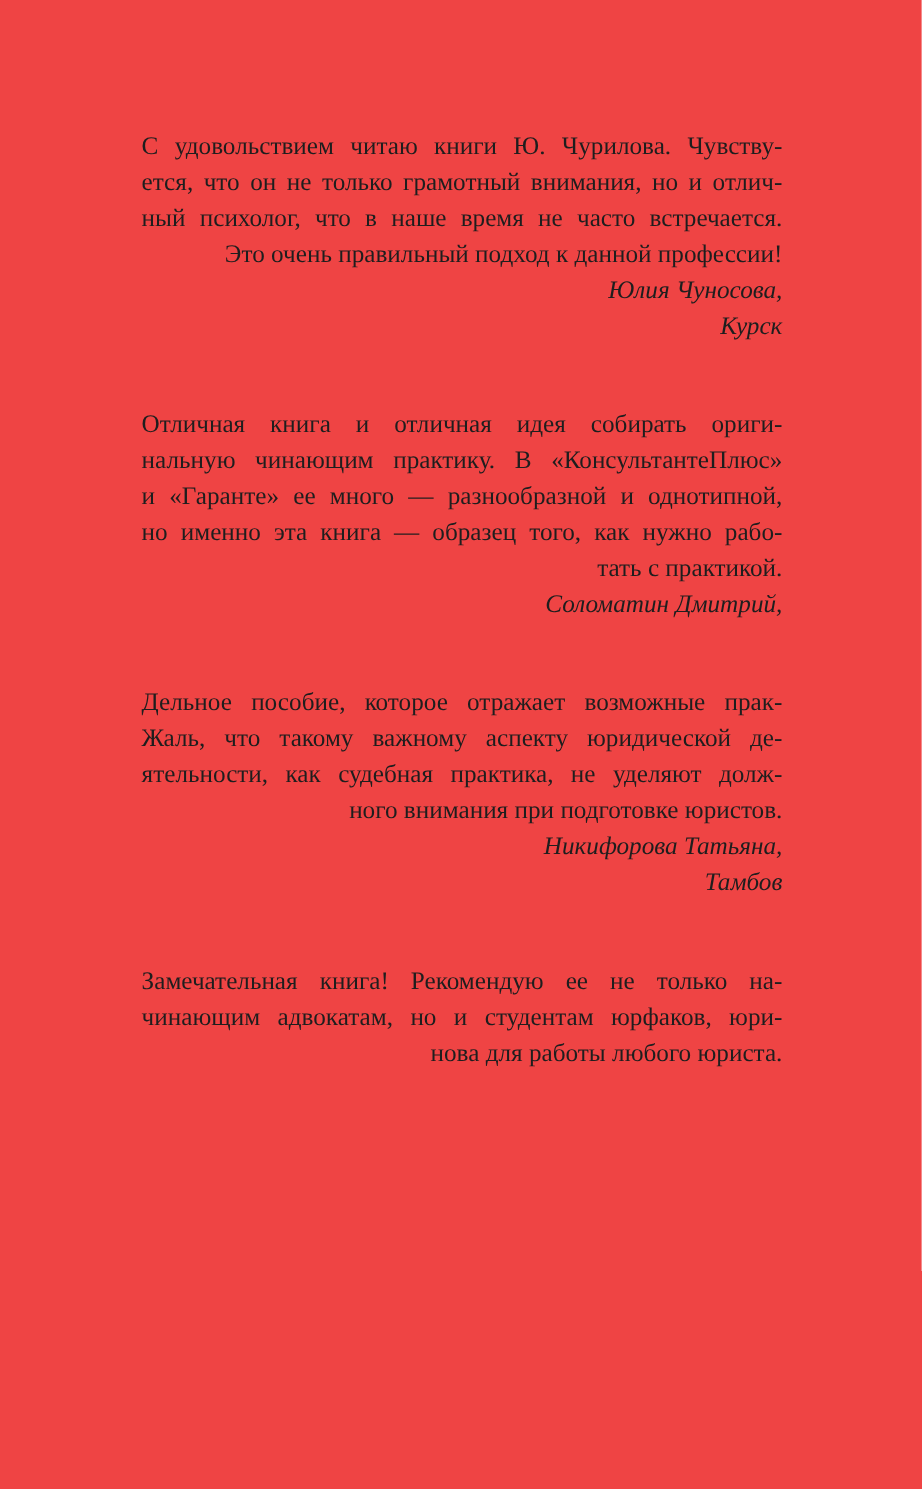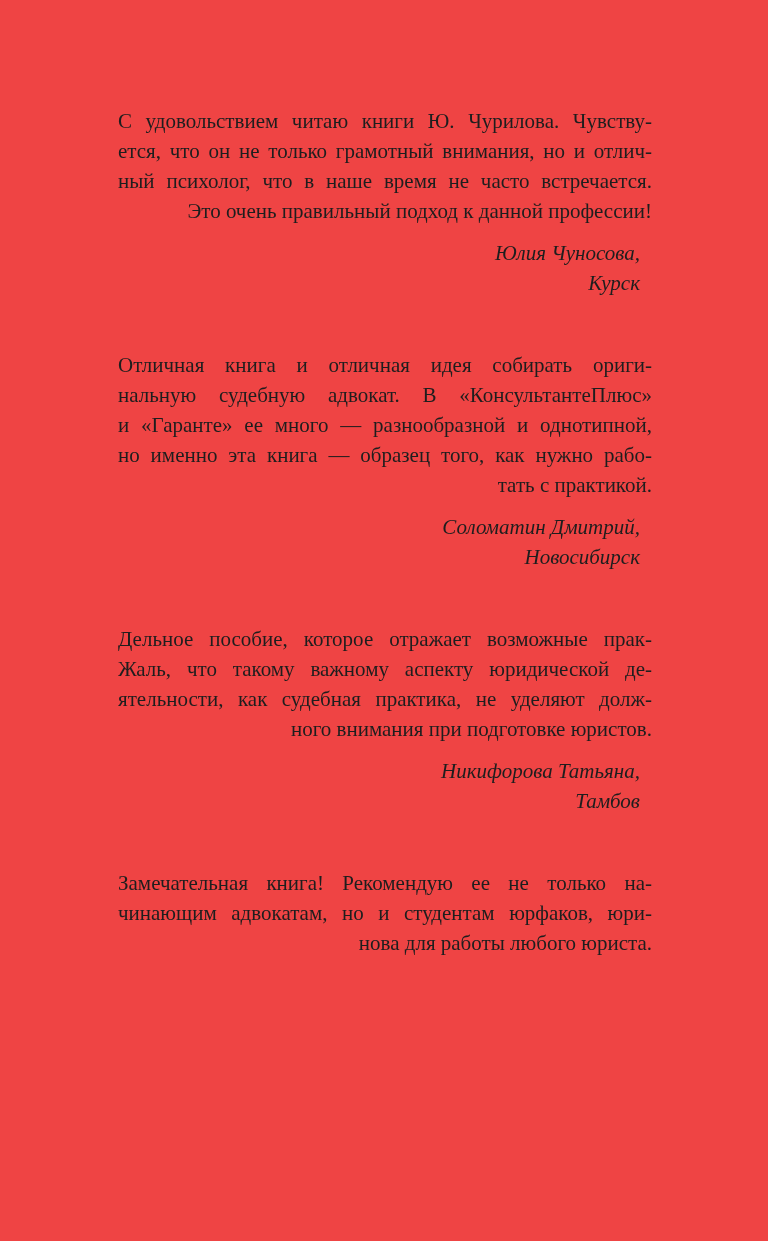--- a/index.html
+++ b/index.html
@@ -35,21 +35,21 @@
   
   .line.jl {
     text-align: justify;
     text-align-last: justify;
   }
   
   .line.ll {
     text-align: right;
   }
   .attr {
-    margin: 12px;
+    margin: 0;
     font-size: 21px;
     line-height: 30px;
     font-style: italic;
     text-align: right;
   }
   .attr .attr-line {
     display: block;
   }
 </style>
 </head>
@@ -66,28 +66,27 @@
     </p>
     <p class="attr">
       <span class="attr-line">Юлия Чуносова,</span>
       <span class="attr-line">Курск</span>
     </p>
   </div>
 
   <div class="review">
     <p class="para">
       <span class="line jl">Отличная книга и отличная идея собирать ориги-</span>
-      <span class="line jl">нальную судебную адвокат. В «КонсультантеПлюс»</span>
+      <span class="line jl">нальную чинающим практику. В «КонсультантеПлюс»</span>
       <span class="line jl">и «Гаранте» ее много — разнообразной и однотипной,</span>
       <span class="line jl">но именно эта книга — образец того, как нужно рабо-</span>
       <span class="line ll">тать с практикой.</span>
     </p>
     <p class="attr">
       <span class="attr-line">Соломатин Дмитрий,</span>
-      <span class="attr-line">Новосибирск</span>
     </p>
   </div>
 
   <div class="review">
     <p class="para">
       <span class="line jl">Дельное пособие, которое отражает возможные прак-</span>
       <span class="line jl">Жаль, что такому важному аспекту юридической де-</span>
       <span class="line jl">ятельности, как судебная практика, не уделяют долж-</span>
       <span class="line ll">ного внимания при подготовке юристов.</span>
     </p>

